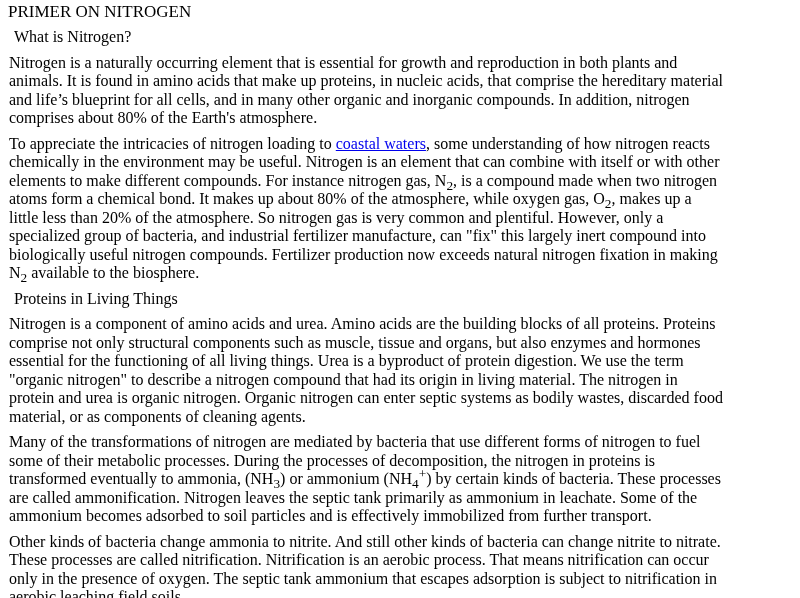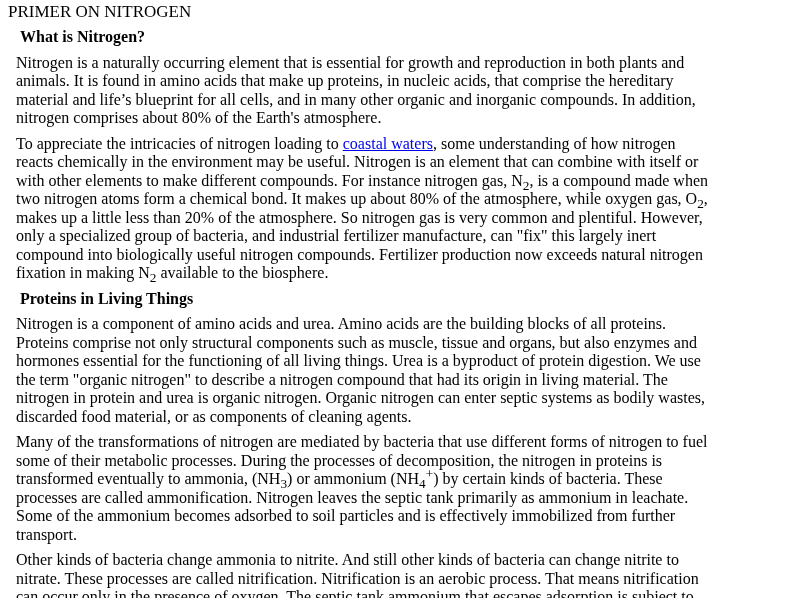--- a/index.html
+++ b/index.html
@@ -19,27 +19,27 @@
     background: #ffffff;
   }
   .doc-title {
     font-size: 17px;
     font-weight: normal;
     line-height: 19px;
     margin: 0 0 7px 0;
   }
   .sec-heading {
     font-size: 16px;
-    font-weight: bold;
+    font-weight: normal;
     line-height: 18.5px;
-    margin: 7px 12px;
+    margin: 7px 6px;
   }
   .doc-paragraph {
     line-height: 18.5px;
-    margin: 7px 8px;
+    margin: 7px 1px;
   }
   .doc-paragraph a {
     color: var(--link-color, #0000ee);
     text-decoration: underline;
     cursor: pointer;
   }
   sub, sup {
     line-height: 0;
   }
 </style>

